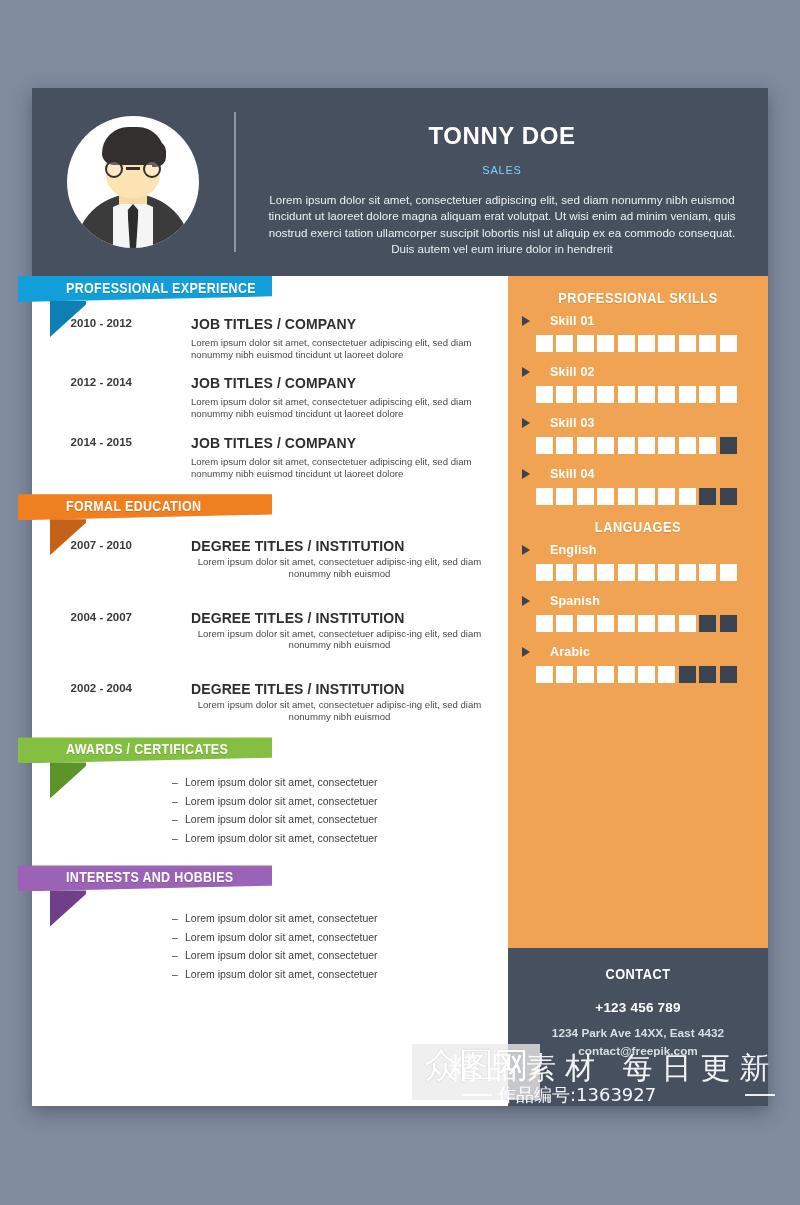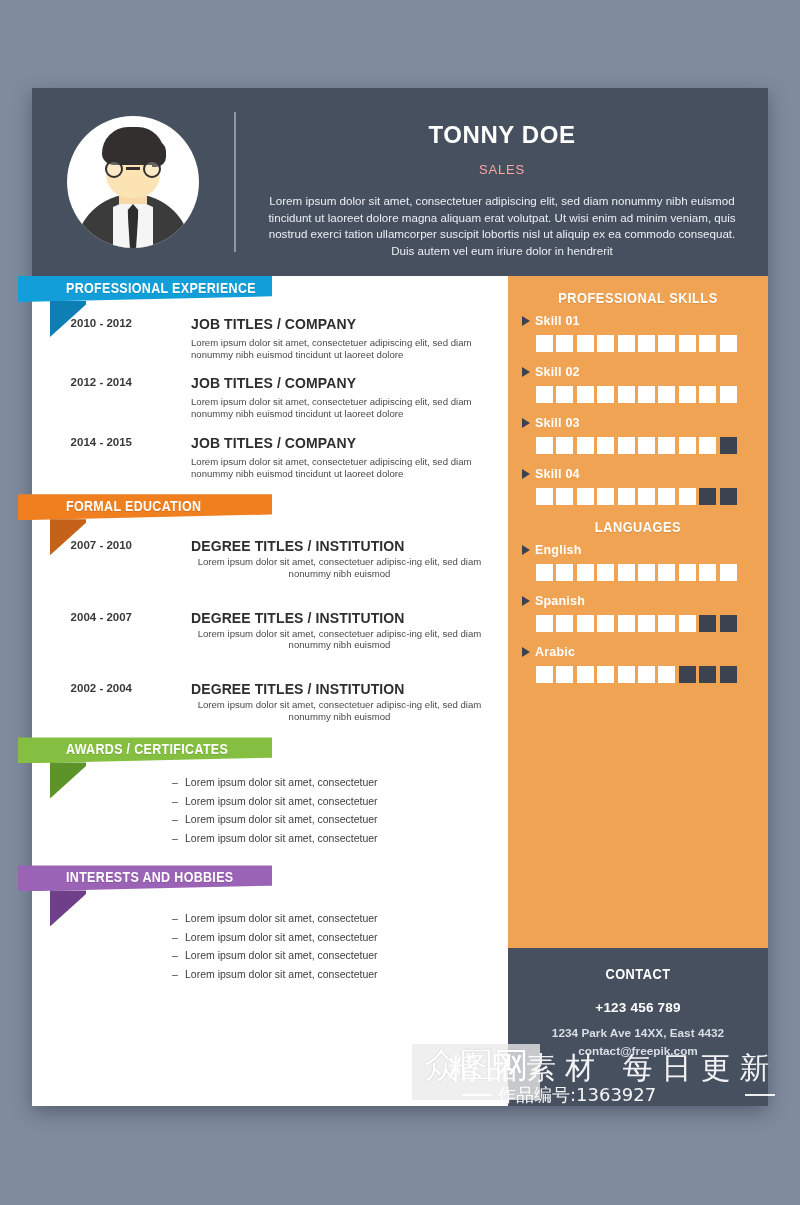--- a/index.html
+++ b/index.html
@@ -164,24 +164,24 @@
     color: #ffffff;
   }
   .name {
     font-size: 24px;
     font-weight: bold;
     letter-spacing: 0.6px;
     line-height: 1.15;
     margin-top: 16px;
   }
   .role {
-    font-size: 13px;
+    font-size: 11px;
     letter-spacing: 0.8px;
     margin-top: 14px;
-    color: #fca5a5;
+    color: #7dd3fc;
   }
   .summary {
     margin-top: 16px;
     font-size: 11.6px;
     line-height: 1.42;
     color: #eceff3;
   }
 
   
   .columns {
@@ -303,21 +303,21 @@
     transform: scaleX(0.88);
     margin-bottom: 8px;
     text-shadow: 0 1px 1px rgba(0,0,0,0.12);
   }
   .panel-title.lang { margin-top: 14px; }
 
   .skill { margin-bottom: 6px; }
   .skill-head {
     display: flex;
     align-items: center;
-    gap: 5px;
+    gap: 20px;
     margin-bottom: 7px;
   }
   .tri {
     width: 0;
     height: 0;
     border-left: 8px solid #3b4250;
     border-top: 5.5px solid transparent;
     border-bottom: 5.5px solid transparent;
     flex: 0 0 8px;
   }

